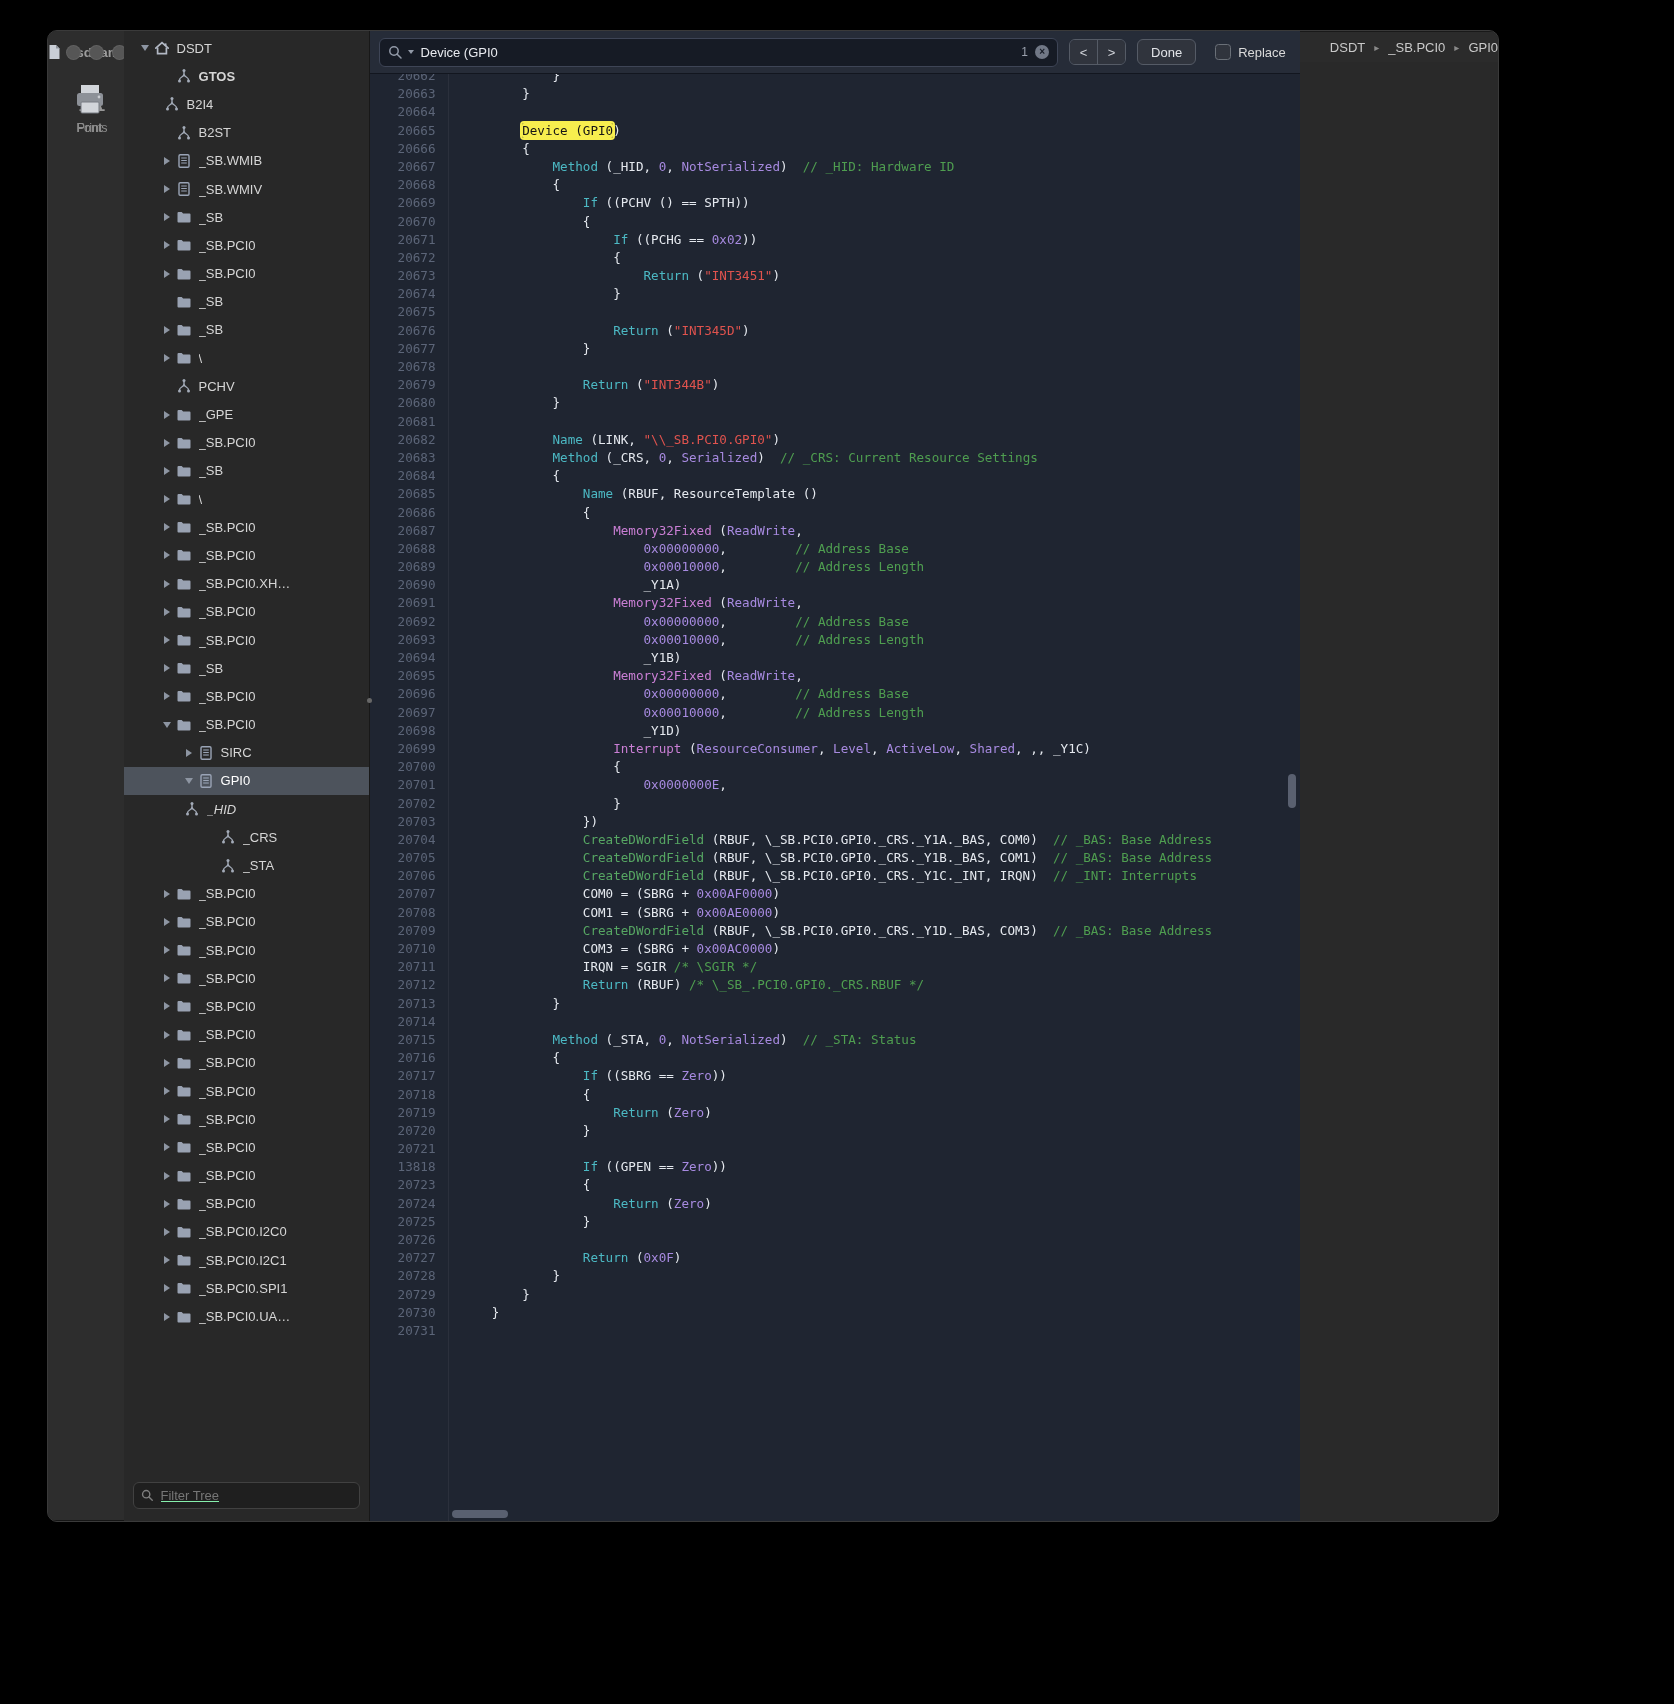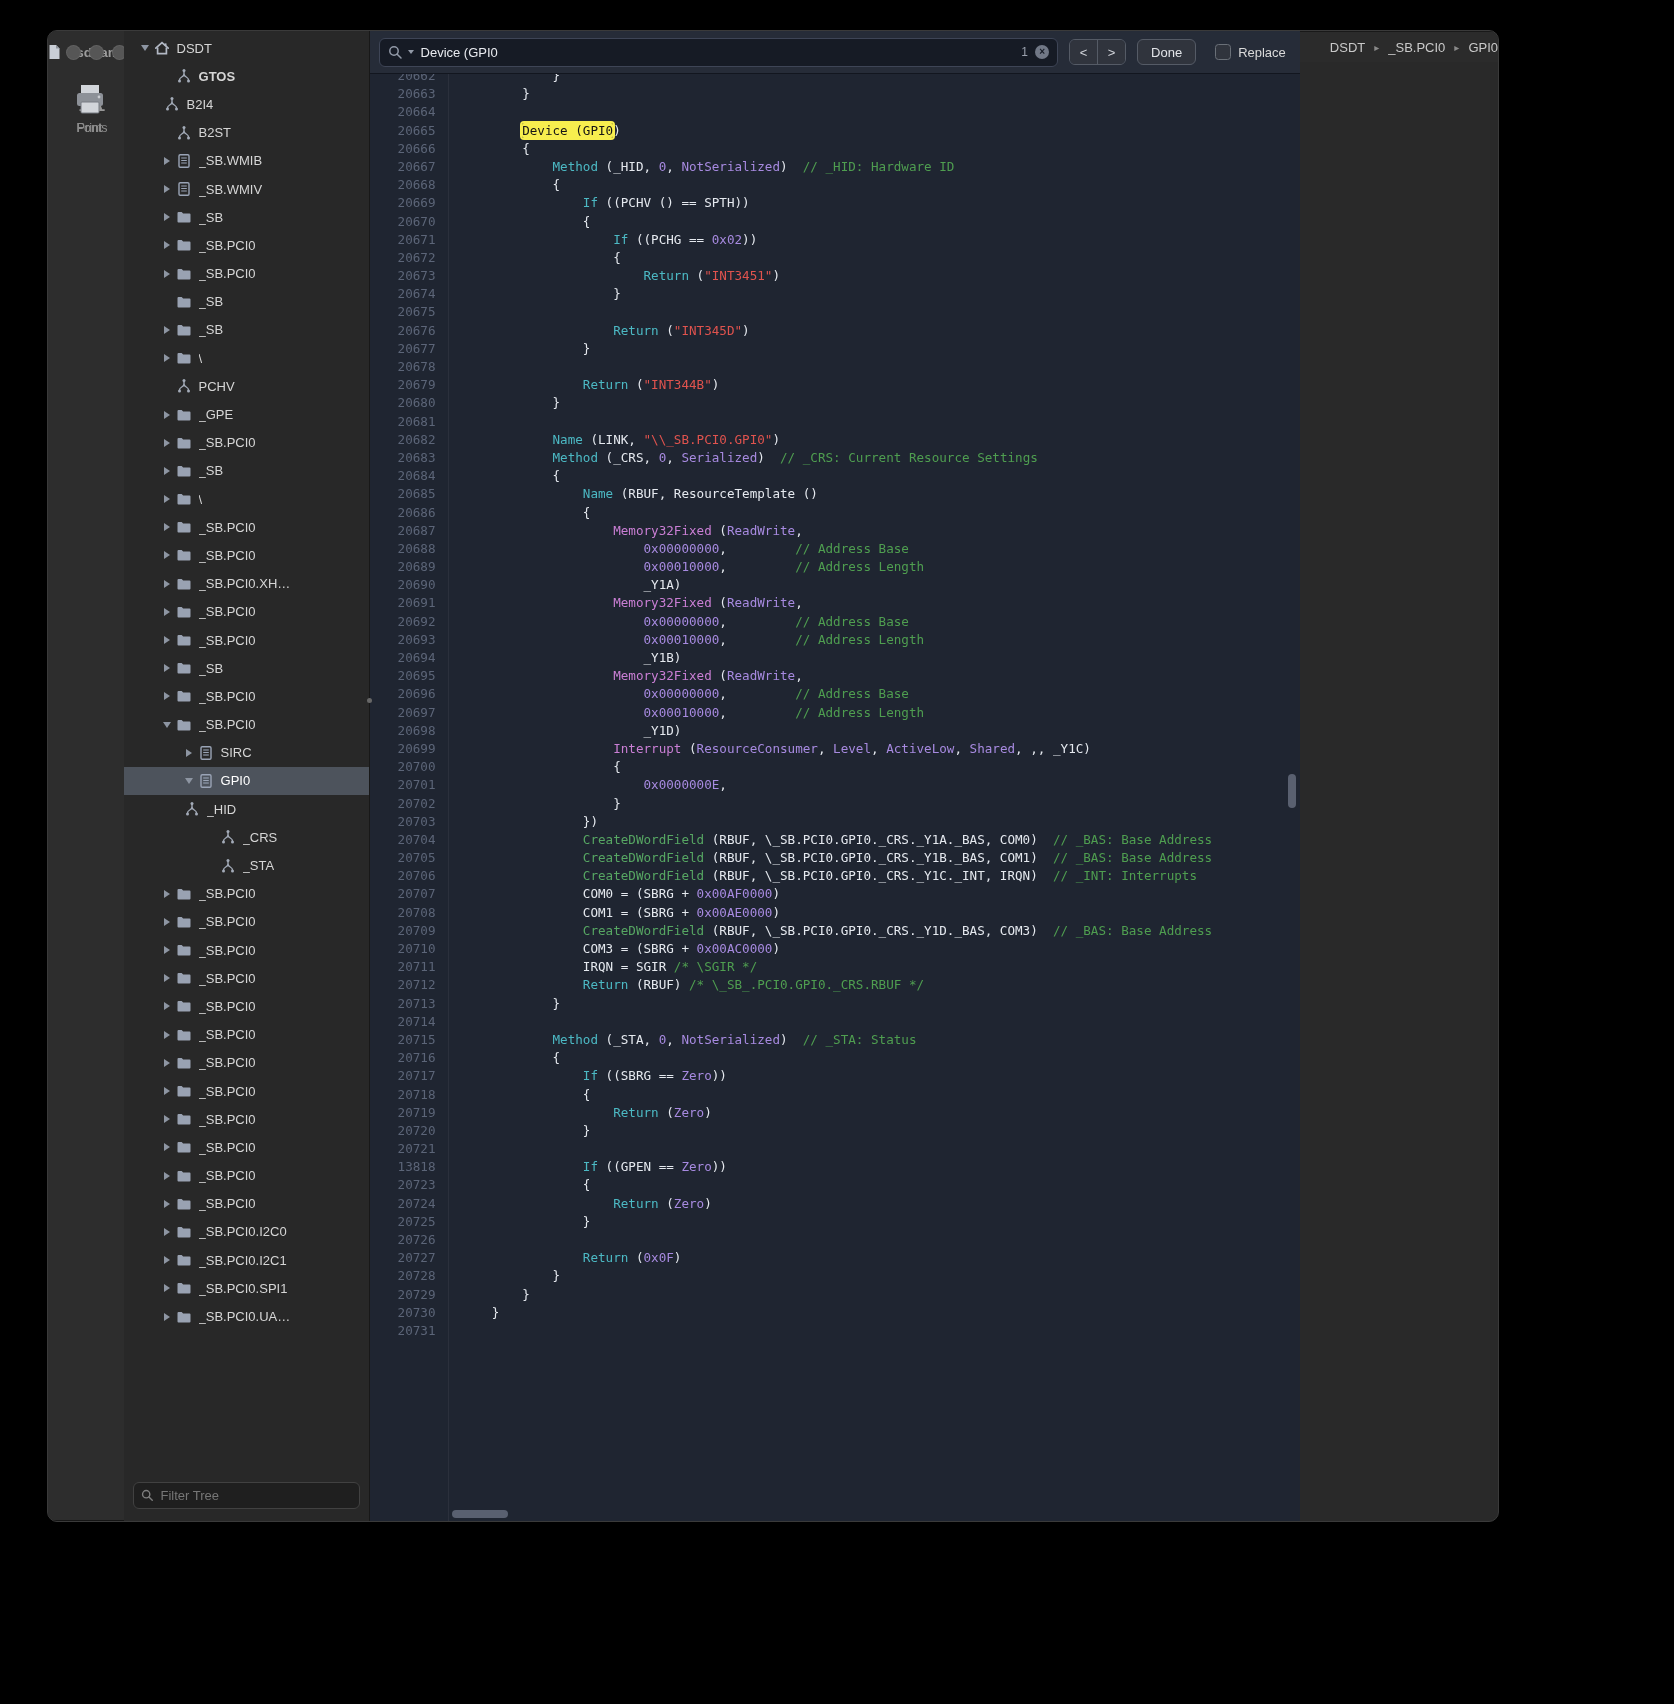--- a/index.html
+++ b/index.html
@@ -30,21 +30,21 @@
   .tree-row{height:28.2px;display:flex;align-items:center;font-size:13px;color:#d6d6d6;white-space:nowrap;}
   .tree-row.selected{background:#4d535c;color:#fff;}
   .disc{width:15px;height:16px;flex:none;display:flex;align-items:center;justify-content:center;}
   .disc.closed::before{content:'';border-left:6px solid #8d95a2;border-top:4.5px solid transparent;border-bottom:4.5px solid transparent;}
   .disc.open::before{content:'';border-top:6px solid #8d95a2;border-left:4.5px solid transparent;border-right:4.5px solid transparent;}
   .tree-icon{width:18px;height:16px;flex:none;display:flex;align-items:center;justify-content:center;margin-right:6px;}
   .tree-label{overflow:hidden;text-overflow:ellipsis;}
   .filter-wrap{flex:none;padding:8px 9px 12px;}
   .filter-field{height:25px;background:#1f1f1f;border:1px solid #414141;border-radius:6px;
                 display:flex;align-items:center;padding:0 7px;gap:5px;}
-  .filter-field input{flex:1;min-width:0;background:transparent;border:none;outline:none;color:#3b82f6;font-size:13px;font-family:inherit;}
+  .filter-field input{flex:1;min-width:0;background:transparent;border:none;outline:none;color:#86efac;font-size:13px;font-family:inherit;text-decoration:underline;}
   .filter-field input::placeholder{color:#767676;}
   .split-dot{position:absolute;right:-3px;top:667px;width:5px;height:5px;border-radius:50%;background:#676767;z-index:6;}
   
   .editor{flex:1;min-width:0;background:#1f2531;display:flex;flex-direction:column;position:relative;}
   .findbar{flex:none;height:42px;background:#262c38;border-bottom:1px solid #12161f;
            display:flex;align-items:center;padding:0 14px 0 9px;gap:11px;}
   .search-field{flex:1;min-width:0;height:27px;background:#161b25;border:1px solid #3e4556;border-radius:6px;
                 display:flex;align-items:center;padding:0 8px;gap:5px;}
   .search-field input{flex:1;min-width:0;background:transparent;border:none;outline:none;color:#e9ebf0;font-size:13px;font-family:inherit;}
   .caret-down{width:0;height:0;border-left:3.5px solid transparent;border-right:3.5px solid transparent;border-top:4.5px solid #929aa8;}
@@ -436,21 +436,21 @@
             <span class="tree-icon">
               <svg width="16" height="16" viewBox="0 0 16 16">
                 <rect x="3" y="1.8" width="10" height="12.4" rx="1.2" fill="none" stroke="#9aa4b6" stroke-width="1.4"></rect>
                 <line x1="5.2" y1="5" x2="10.8" y2="5" stroke="#9aa4b6" stroke-width="1.1"></line>
                 <line x1="5.2" y1="7.5" x2="10.8" y2="7.5" stroke="#9aa4b6" stroke-width="1.1"></line>
                 <line x1="5.2" y1="10" x2="10.8" y2="10" stroke="#9aa4b6" stroke-width="1.1"></line>
               </svg>
             </span>
             <span class="tree-label">GPI0</span>
           </div>
-          <div class="tree-row" style="padding-left: 44px;">
+          <div class="tree-row" style="padding-left: 44px; font-style: italic;">
             <span class="disc"></span>
             <span class="tree-icon">
               <svg width="16" height="16" viewBox="0 0 16 16">
                 <path d="M8 3 v3 M8 6 C8 9.5 3.5 8.5 3.5 12 M8 6 C8 9.5 12.5 8.5 12.5 12" fill="none" stroke="#a3abb8" stroke-width="1.4"></path>
                 <circle cx="8" cy="2.4" r="1.5" fill="#a3abb8"></circle>
                 <circle cx="3.5" cy="13" r="1.5" fill="#a3abb8"></circle>
                 <circle cx="12.5" cy="13" r="1.5" fill="#a3abb8"></circle>
               </svg>
             </span>
             <span class="tree-label">_HID</span>

